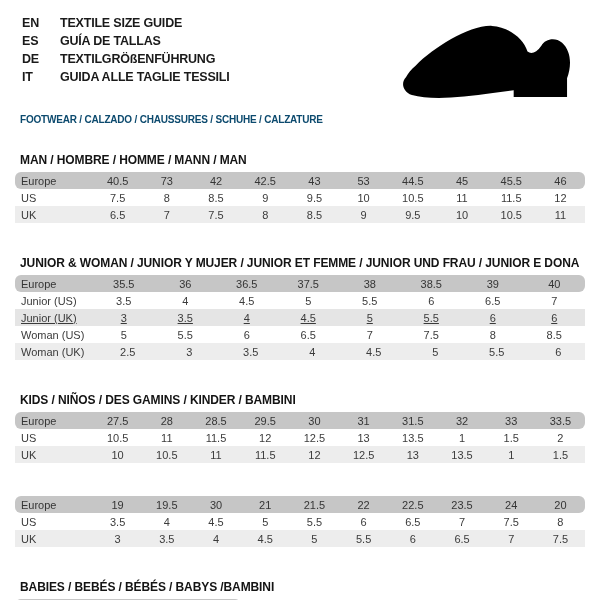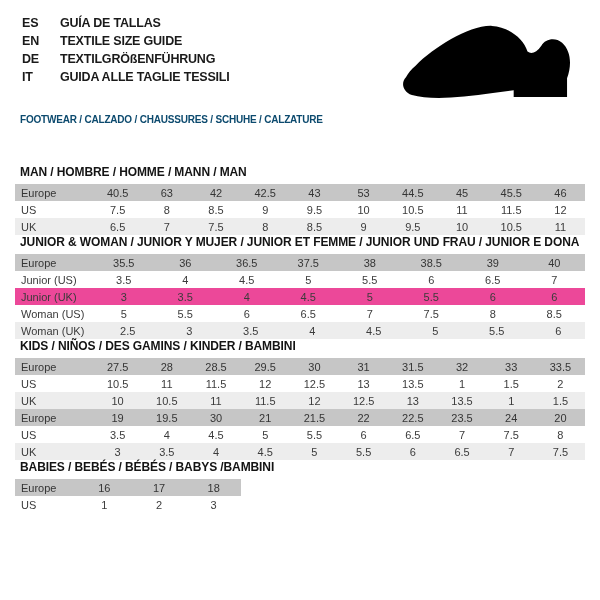--- a/index.html
+++ b/index.html
@@ -21,49 +21,49 @@
   .shoe-wrap { position: absolute; top: 18px; right: 22px; width: 182px; height: 84px; }
   .shoe-wrap svg { width: 100%; height: 100%; display: block; }
   .category-line {
     padding: 2px 15px 0 20px;
     font-size: 10px; font-weight: bold; letter-spacing: -0.2px;
     color: #0c4a6e;
   }
 
   
   .sections { padding: 0 15px; }
-  .section { margin-top: 0; }
-  .section:first-child { margin-top: 40px; }
+  .section { margin-top: 33px; }
+  .section:first-child { margin-top: 28px; }
   .section-title {
     font-size: 12px; font-weight: bold; letter-spacing: -0.1px;
     color: #141414; margin: 0 0 5px 5px;
   }
   .size-table { width: 570px; }
   .size-table.narrow { width: 226px; }
   .trow { display: flex; height: 17px; align-items: center; font-size: 11px; color: #3b3b3b; }
-  .trow.thead { background: #c6c6c6; color: #353535; }
+  .trow.thead { background: #c6c6c6; color: #353535; border-radius: 6px; }
   .trow.stripe { background: #ededed; }
   .tcell-label { flex: 0 0 78px; padding-left: 6px; box-sizing: border-box; text-align: left; }
   .narrow .tcell-label { flex: 0 0 62px; }
   .tcell-val { flex: 1 1 0; text-align: center; }
 </style>
 </head>
 <body>
 
 <div class="page">
 
   <div class="top-area">
     <div class="lang-list" id="language-list">
         <div class="lang-row">
+          <span class="lang-code">EN</span>
+          <span class="lang-label">TEXTILE SIZE GUIDE</span>
+        </div>
+        <div class="lang-row">
           <span class="lang-code">ES</span>
           <span class="lang-label">GUÍA DE TALLAS</span>
-        </div>
-        <div class="lang-row">
-          <span class="lang-code">EN</span>
-          <span class="lang-label">TEXTILE SIZE GUIDE</span>
         </div>
         <div class="lang-row">
           <span class="lang-code">DE</span>
           <span class="lang-label">TEXTILGRÖßENFÜHRUNG</span>
         </div>
         <div class="lang-row">
           <span class="lang-code">IT</span>
           <span class="lang-label">GUIDA ALLE TAGLIE TESSILI</span>
         </div>
       </div>
@@ -89,21 +89,21 @@
 
   <div class="category-line">FOOTWEAR / CALZADO / CHAUSSURES / SCHUHE / CALZATURE</div>
 
   <div class="sections" id="sections">
       <div class="section">
         <div class="section-title">MAN / HOMBRE / HOMME / MANN / MAN</div>
         <div class="size-table">
           <div class="trow thead" style="background: rgb(198, 198, 198);">
             <span class="tcell-label">Europe</span>
             <span class="tcell-val">40.5</span>
-            <span class="tcell-val">63</span>
+            <span class="tcell-val">73</span>
             <span class="tcell-val">42</span>
             <span class="tcell-val">42.5</span>
             <span class="tcell-val">43</span>
             <span class="tcell-val">53</span>
             <span class="tcell-val">44.5</span>
             <span class="tcell-val">45</span>
             <span class="tcell-val">45.5</span>
             <span class="tcell-val">46</span>
           </div>
           <div class="trow">
@@ -152,21 +152,21 @@
             <span class="tcell-label">Junior (US)</span>
             <span class="tcell-val">3.5</span>
             <span class="tcell-val">4</span>
             <span class="tcell-val">4.5</span>
             <span class="tcell-val">5</span>
             <span class="tcell-val">5.5</span>
             <span class="tcell-val">6</span>
             <span class="tcell-val">6.5</span>
             <span class="tcell-val">7</span>
           </div>
-          <div class="trow stripe" style="background: #ec4899;">
+          <div class="trow stripe" style="background: #e5e5e5; text-decoration: underline;">
             <span class="tcell-label">Junior (UK)</span>
             <span class="tcell-val">3</span>
             <span class="tcell-val">3.5</span>
             <span class="tcell-val">4</span>
             <span class="tcell-val">4.5</span>
             <span class="tcell-val">5</span>
             <span class="tcell-val">5.5</span>
             <span class="tcell-val">6</span>
             <span class="tcell-val">6</span>
           </div>

